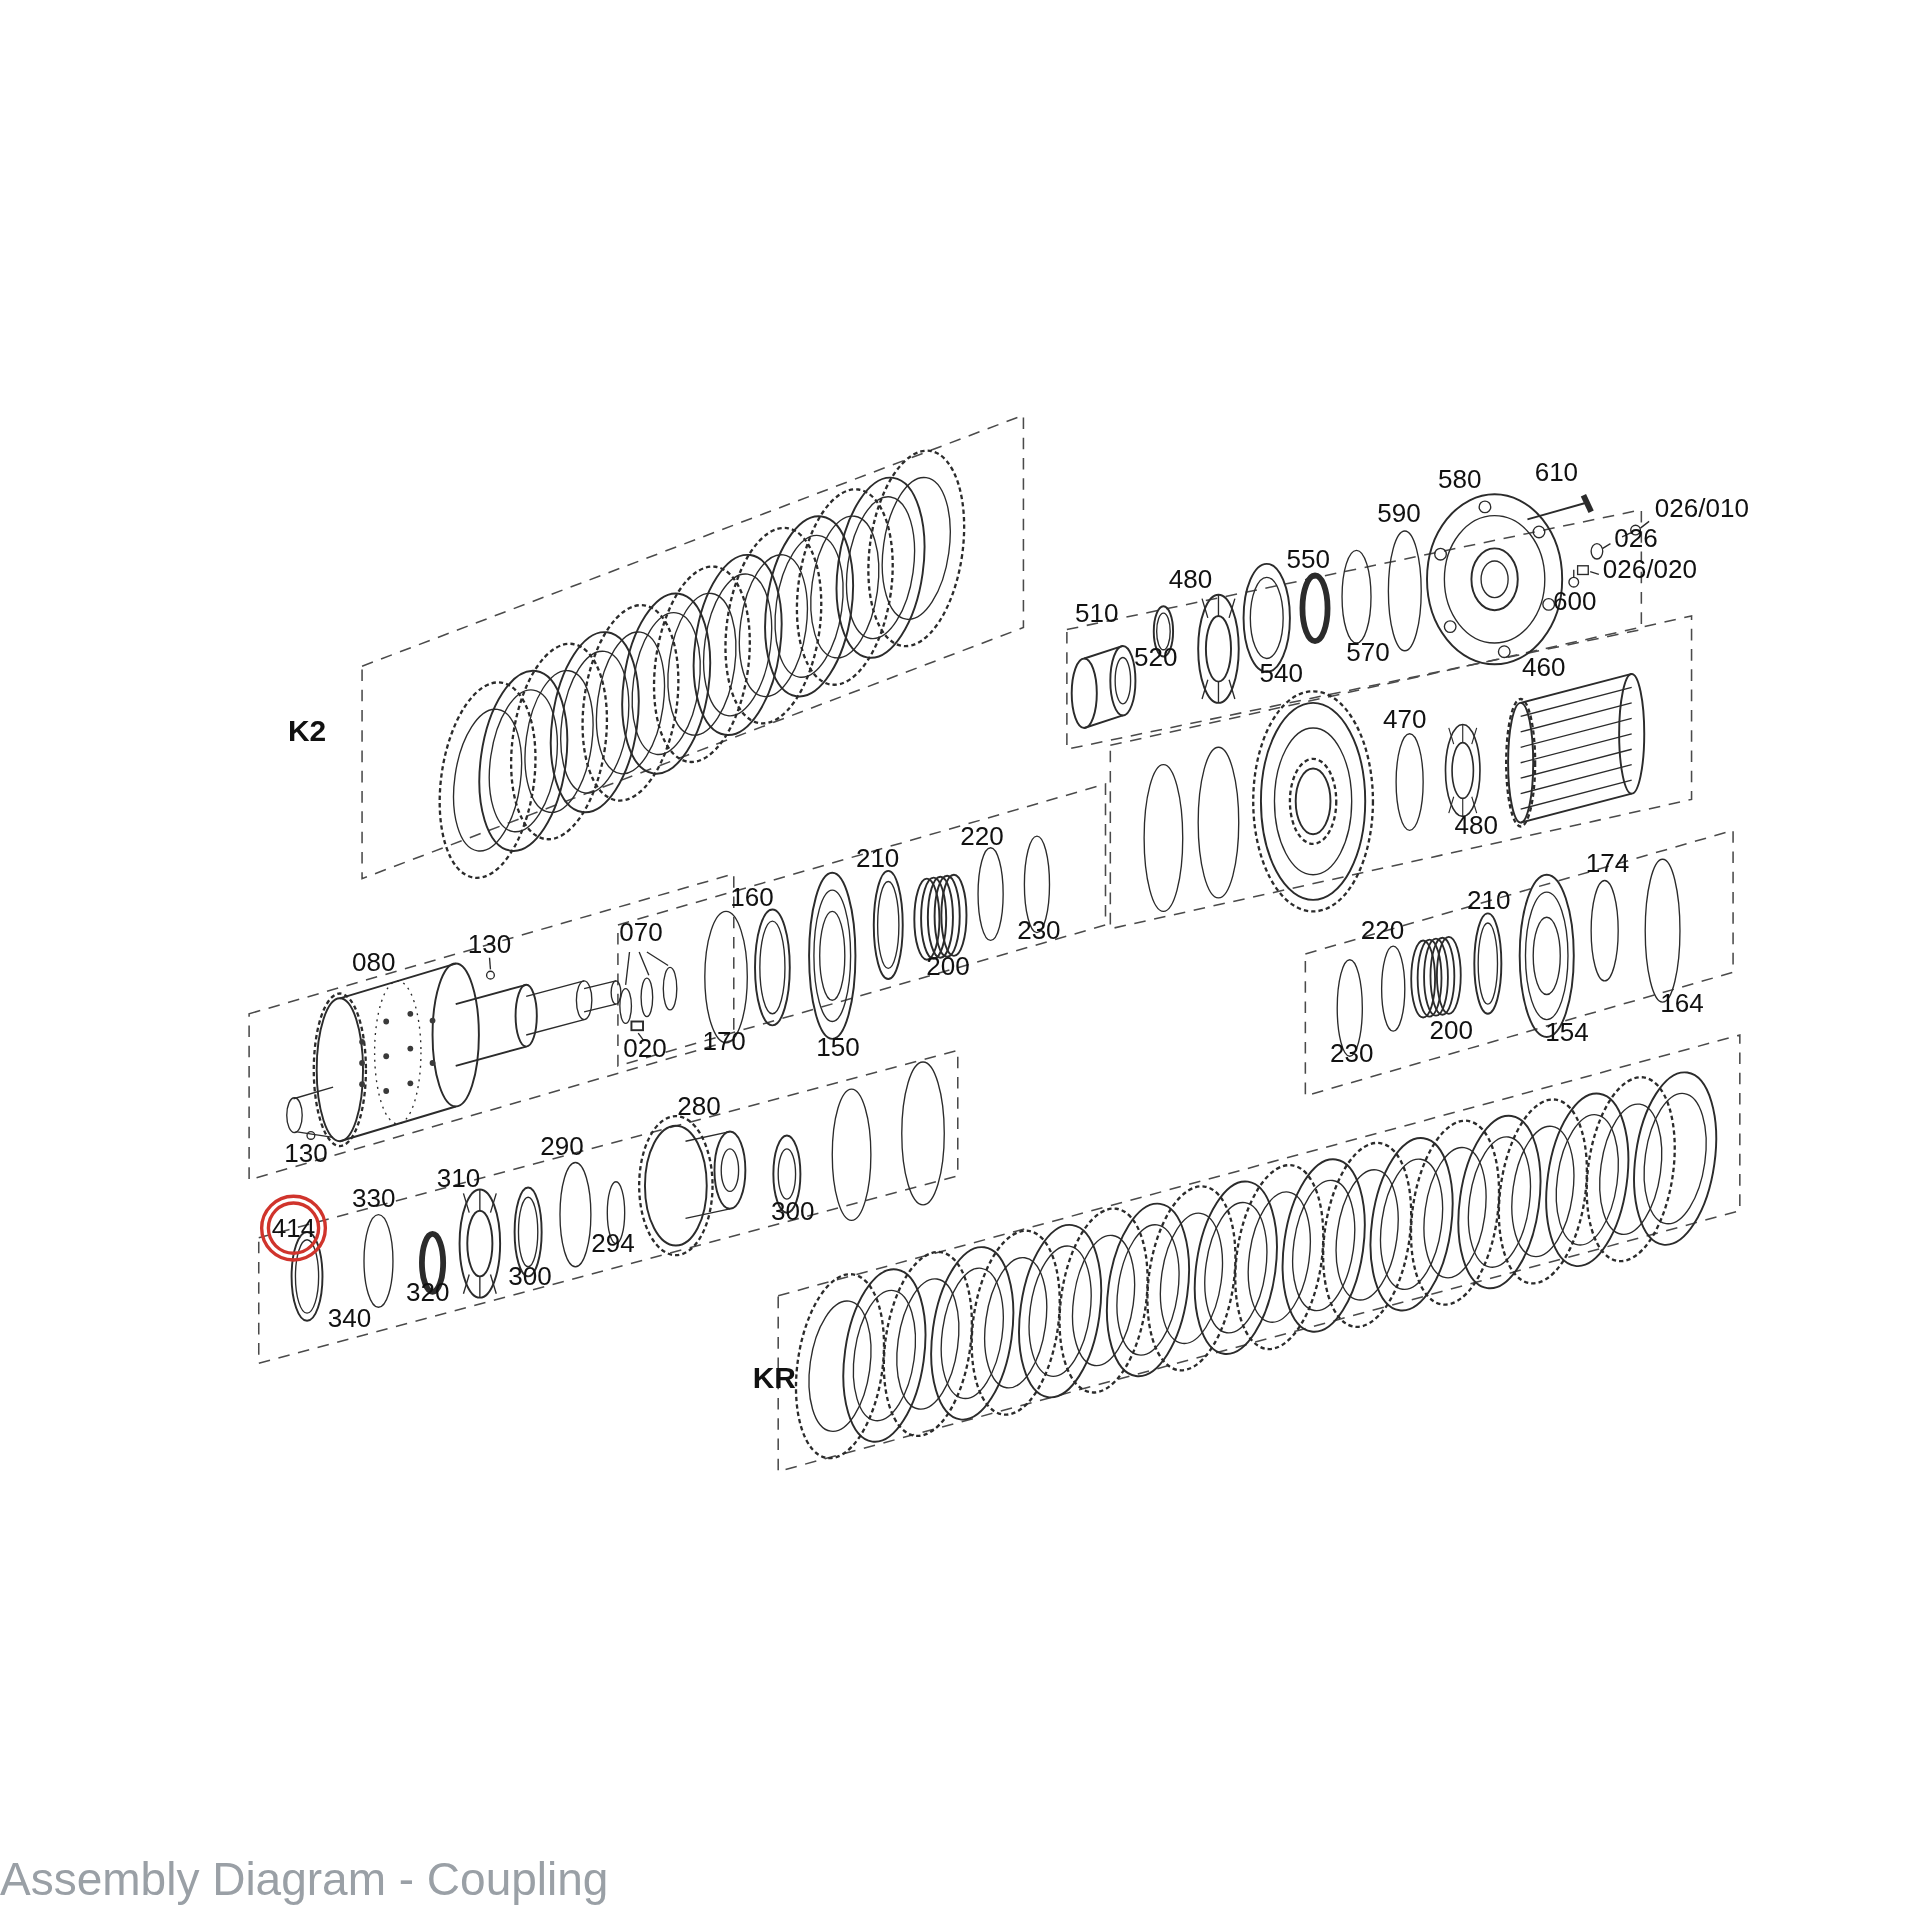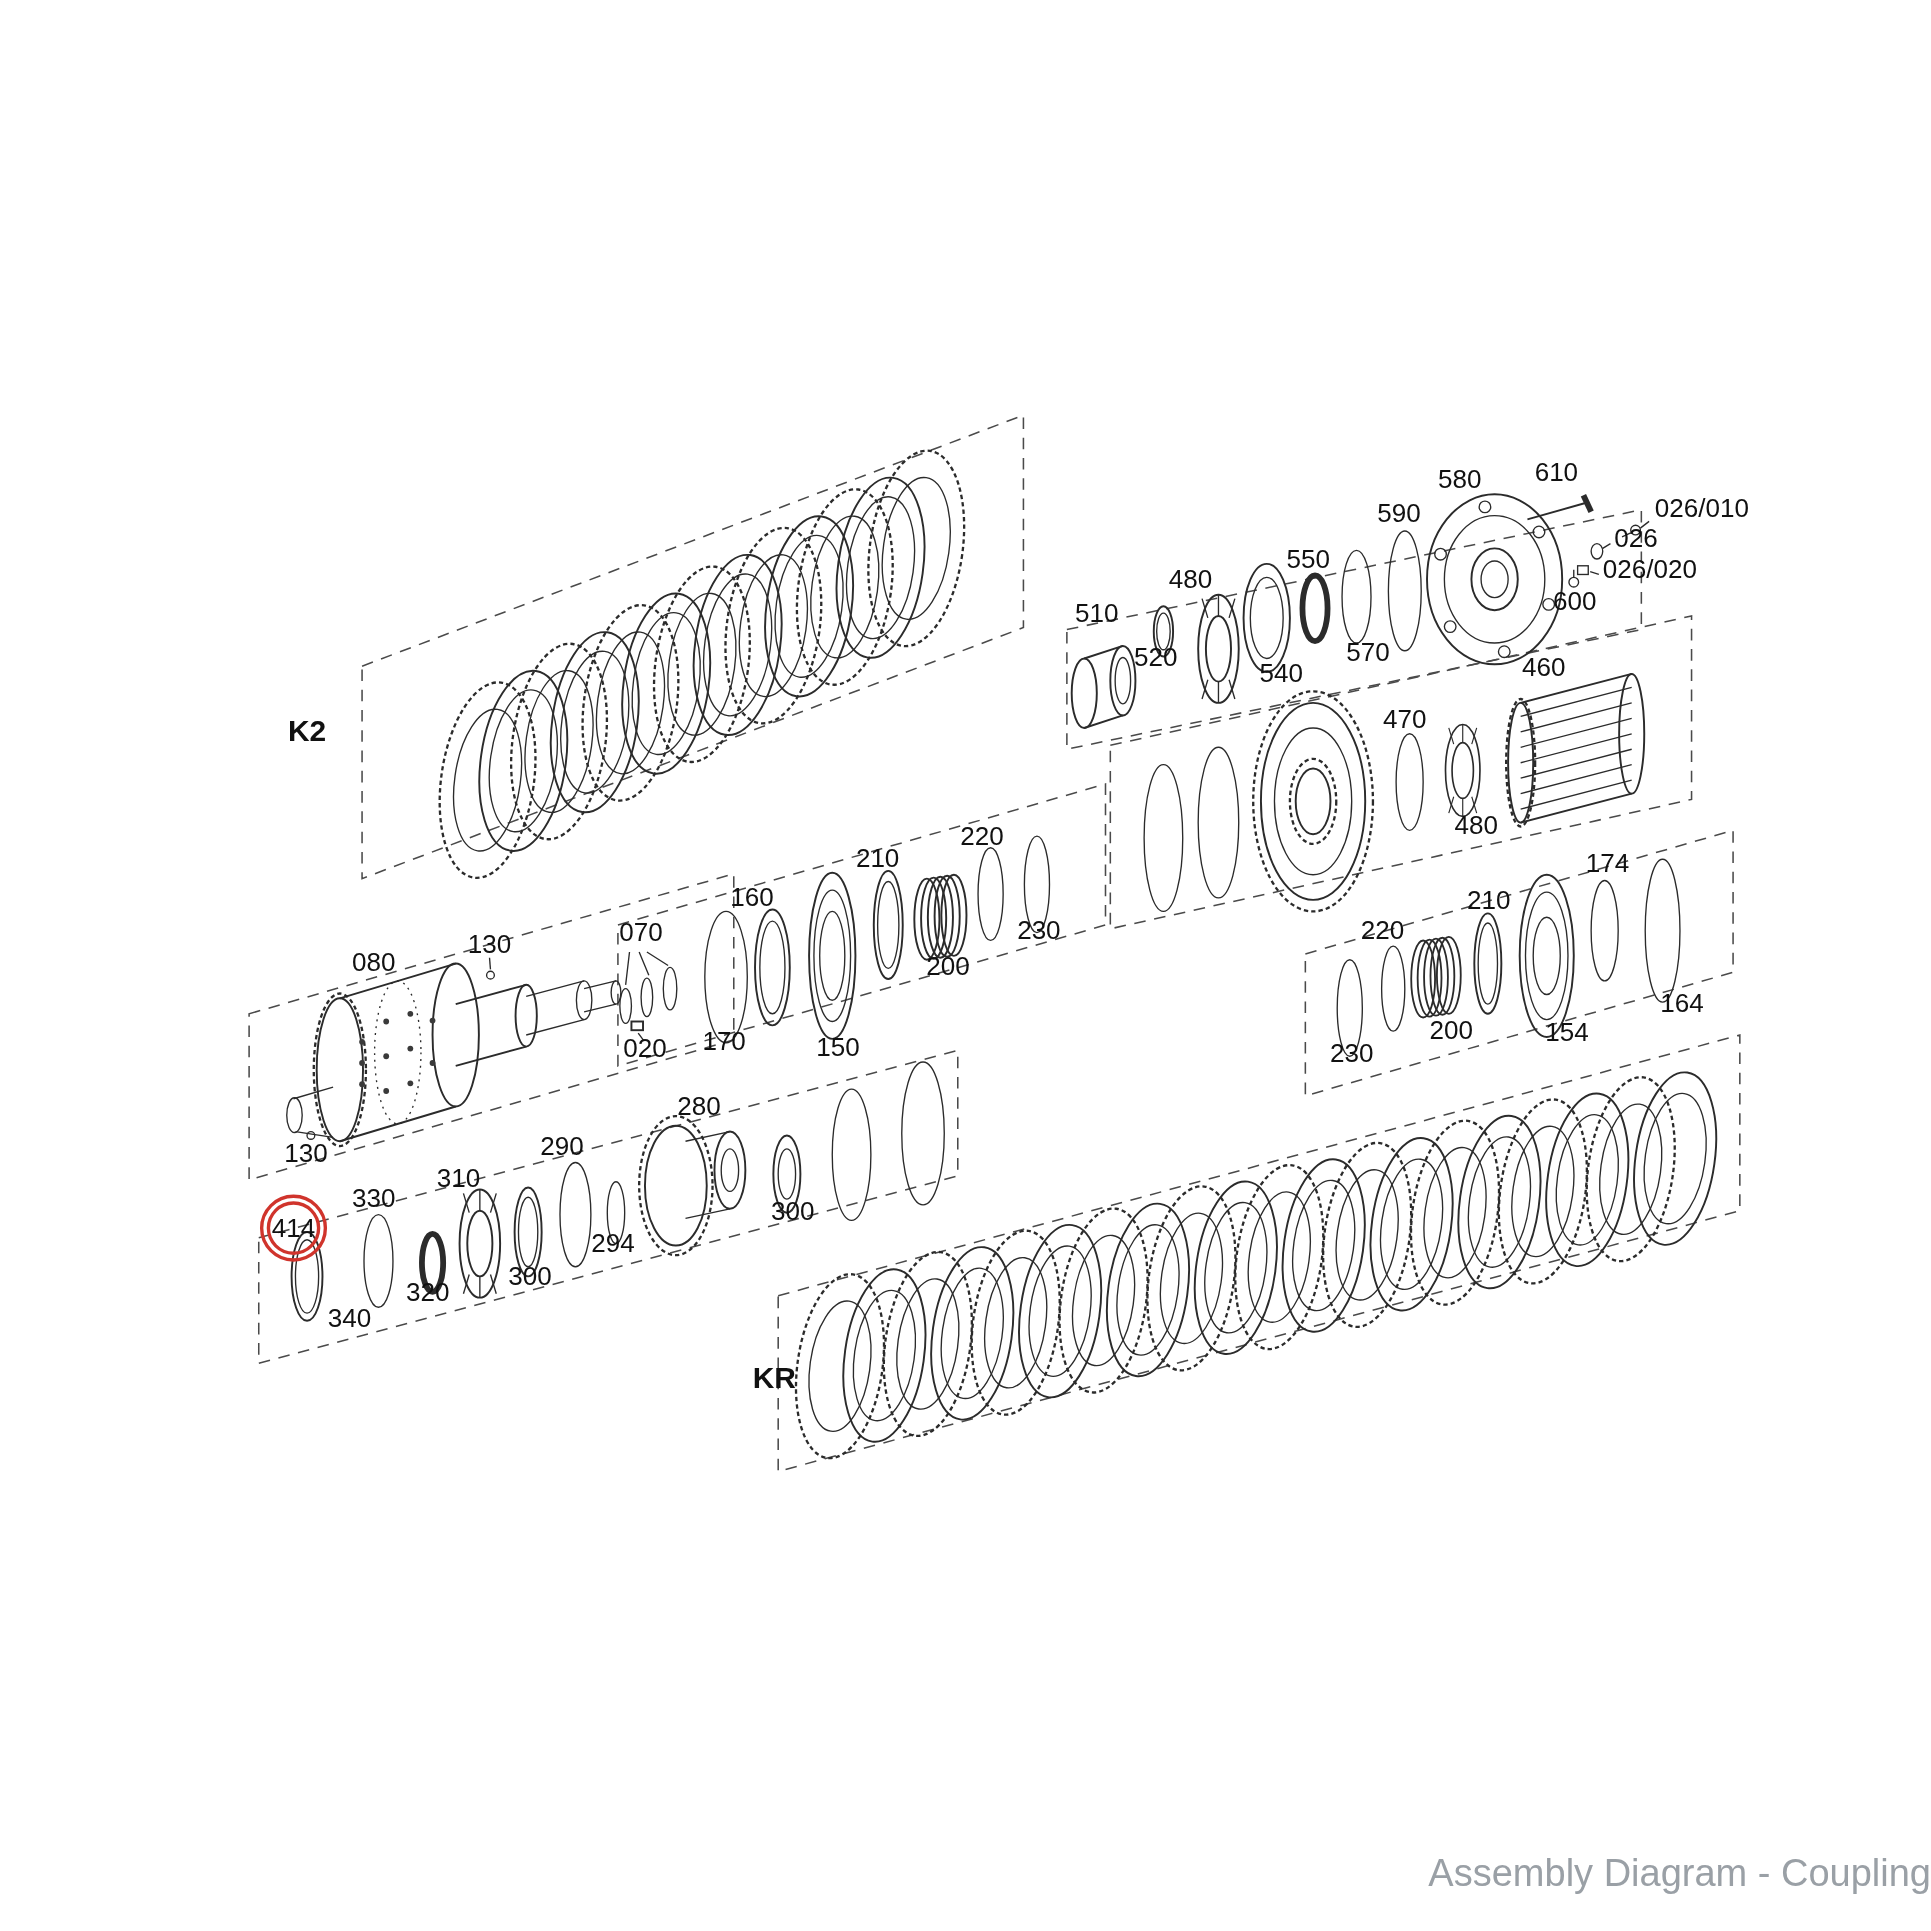--- a/index.html
+++ b/index.html
@@ -10,22 +10,22 @@
   .t1{fill:none;stroke:#2b2b2b;stroke-width:1.4}
   .thick{fill:none;stroke:#2b2b2b;stroke-width:6}
   .teeth{fill:none;stroke:#2b2b2b;stroke-width:2.4;stroke-dasharray:4.5 3.2}
   .dash{fill:none;stroke:#4a4a4a;stroke-width:1.6;stroke-dasharray:12 9}
   .dot{fill:#3a3a3a;stroke:none}
   .leader{fill:none;stroke:#2b2b2b;stroke-width:1.4}
   .hl{fill:none;stroke:#d0342c;stroke-width:3.5}
   .lbl{font-family:"Liberation Sans",sans-serif;font-size:27px;fill:#111;text-anchor:middle}
   .lblb{font-weight:bold;font-size:31px}
   .start{text-anchor:start}
-  #title{position:absolute;left:0;top:1852px;width:100%;text-align:right;
-         font-size:38px;color:#9aa0a6;}
+  #title{position:absolute;left:0;top:1852px;width:100%;text-align:left;
+         font-size:46px;color:#9aa0a6;}
 </style>
 </head>
 <body>
 
 <div id="stage">
 <svg viewBox="0 0 2000 2000" width="1931" height="1931">
   <defs>
     <g id="discA">
           <g transform="rotate(8)">
       <ellipse rx="48" ry="102" class="teeth"></ellipse>

